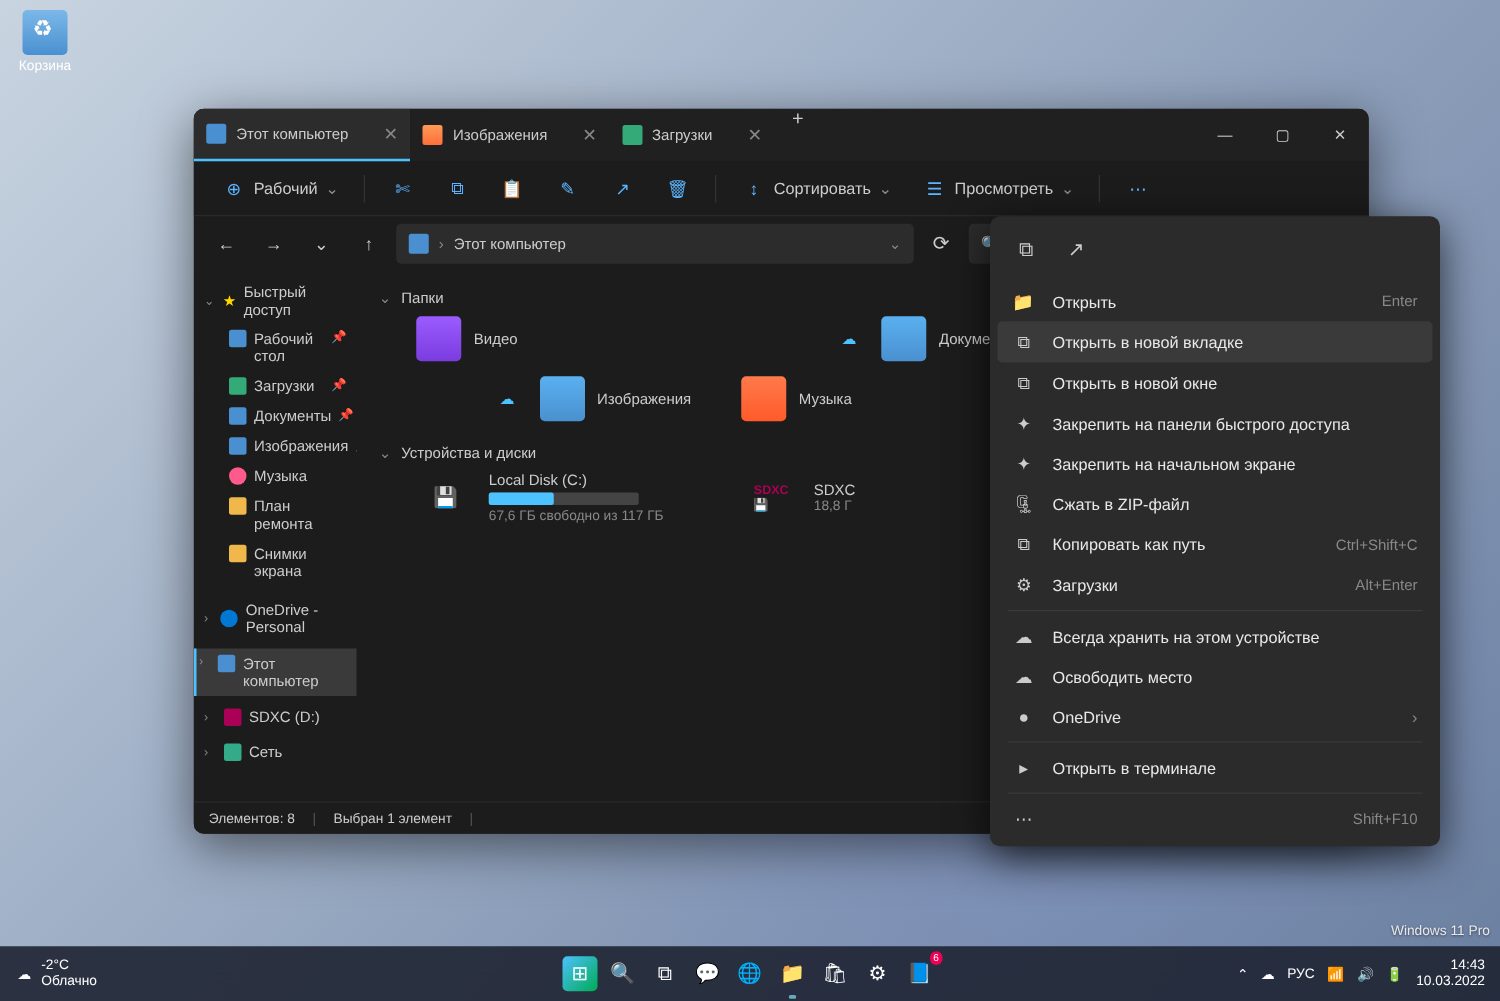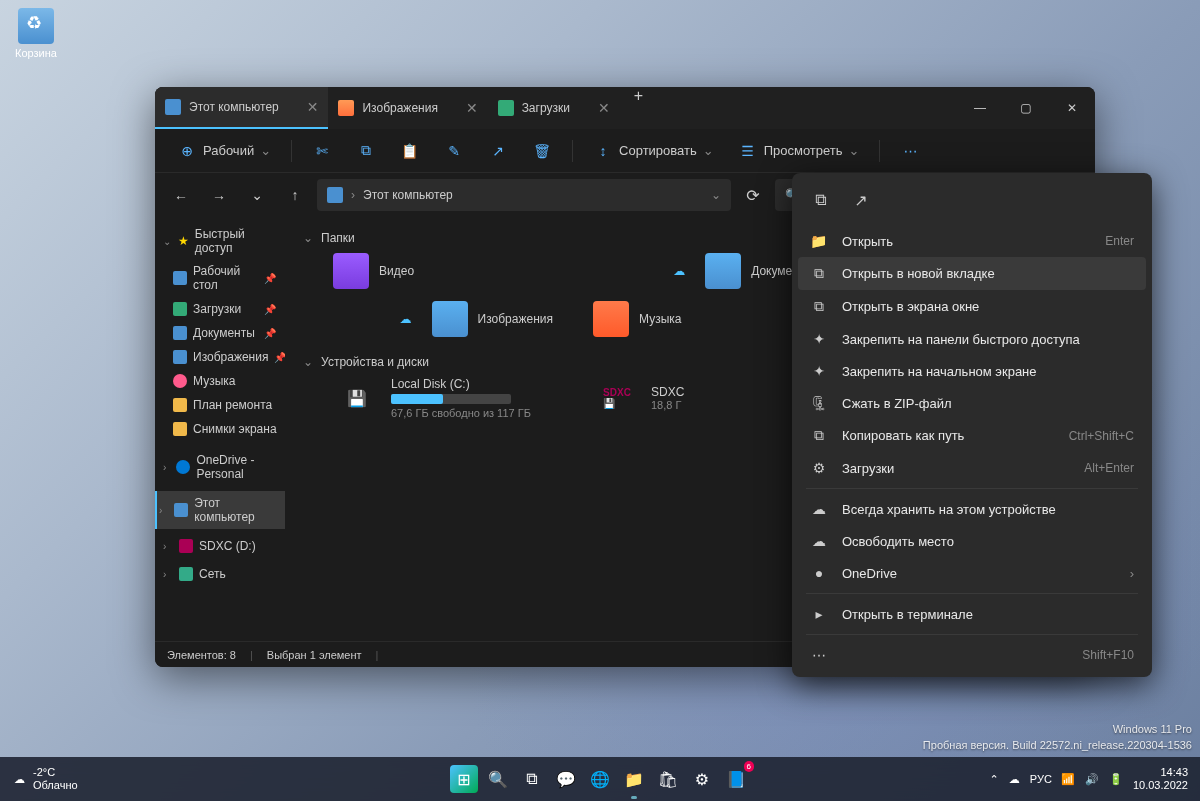--- a/index.html
+++ b/index.html
@@ -41,21 +41,21 @@
 .navbtn { width: 32px; height: 32px; display: flex; align-items: center; justify-content: center; color: #ccc; font-size: 14px; }
 .addr { flex: 1; height: 32px; background: #2c2c2c; border-radius: 4px; display: flex; align-items: center; padding: 0 10px; color: #ccc; font-size: 12px; gap: 8px; }
 .addr-ico { width: 16px; height: 16px; background: #4a90d0; border-radius: 2px; }
 .addr-chev { margin-left: auto; color: #888; }
 .refresh { width: 32px; height: 32px; display: flex; align-items: center; justify-content: center; color: #ccc; }
 .search { width: 310px; height: 32px; background: #2c2c2c; border-radius: 4px; display: flex; align-items: center; padding: 0 10px; color: #888; font-size: 12px; gap: 8px; }
 .body { flex: 1; display: flex; overflow: hidden; }
 .sidebar { width: 130px; background: #1c1c1c; padding: 6px 0; font-size: 12px; color: #ccc; overflow-y: auto; }
 .sb-group { padding: 4px 8px; display: flex; align-items: center; gap: 6px; }
 .sb-chev { color: #888; width: 10px; font-size: 10px; }
-.sb-item { padding: 5px 8px 5px 18px; display: flex; align-items: center; gap: 6px; }
+.sb-item { padding: 5px 8px 5px 28px; display: flex; align-items: flex-start; gap: 6px; }
 .sb-item.sel { background: #3a3a3a; border-left: 2px solid #4cc2ff; padding-left: 16px; }
 .sb-ico { width: 14px; height: 14px; border-radius: 2px; flex-shrink: 0; }
 .sb-pin { margin-left: auto; color: #666; font-size: 10px; }
 .star { color: #ffd700; }
 .main { flex: 1; background: #1c1c1c; padding: 8px 18px; position: relative; }
 .section { font-size: 12px; color: #ccc; padding: 6px 0; display: flex; align-items: center; gap: 8px; }
 .items-grid { display: flex; flex-wrap: wrap; gap: 12px 40px; padding: 2px 30px 12px; }
 .item { display: flex; align-items: center; gap: 10px; font-size: 12px; color: #ccc; width: 220px; }
 .item-ico { width: 36px; height: 36px; border-radius: 4px; flex-shrink: 0; }
 .item-sub { font-size: 11px; color: #888; }
@@ -101,21 +101,20 @@
 
 <div class="desktop">
 
   <div class="recycle">
     <div class="recycle-ico"></div>
     <div>Корзина</div>
   </div>
 
   <div class="watermark">
     <div>Windows 11 Pro</div>
-    <div>Пробная версия. Build 22572.ni_release.220304-1536</div>
   </div>
 
   <div class="window">
     <div class="titlebar">
       <div class="tabs">
         <div class="tab active">
           <span class="tab-ico"></span>
           <span>Этот компьютер</span>
           <span class="tab-close">✕</span>
         </div>
@@ -336,21 +335,21 @@
           <span class="ctx-ico">📁</span>
           <span>Открыть</span>
           <span class="ctx-short">Enter</span>
         </div>
         <div class="ctx-item hov">
           <span class="ctx-ico">⧉</span>
           <span>Открыть в новой вкладке</span>
         </div>
         <div class="ctx-item">
           <span class="ctx-ico">⧉</span>
-          <span>Открыть в экрана окне</span>
+          <span>Открыть в новой окне</span>
         </div>
         <div class="ctx-item">
           <span class="ctx-ico">✦</span>
           <span>Закрепить на панели быстрого доступа</span>
         </div>
         <div class="ctx-item">
           <span class="ctx-ico">✦</span>
           <span>Закрепить на начальном экране</span>
         </div>
         <div class="ctx-item">

